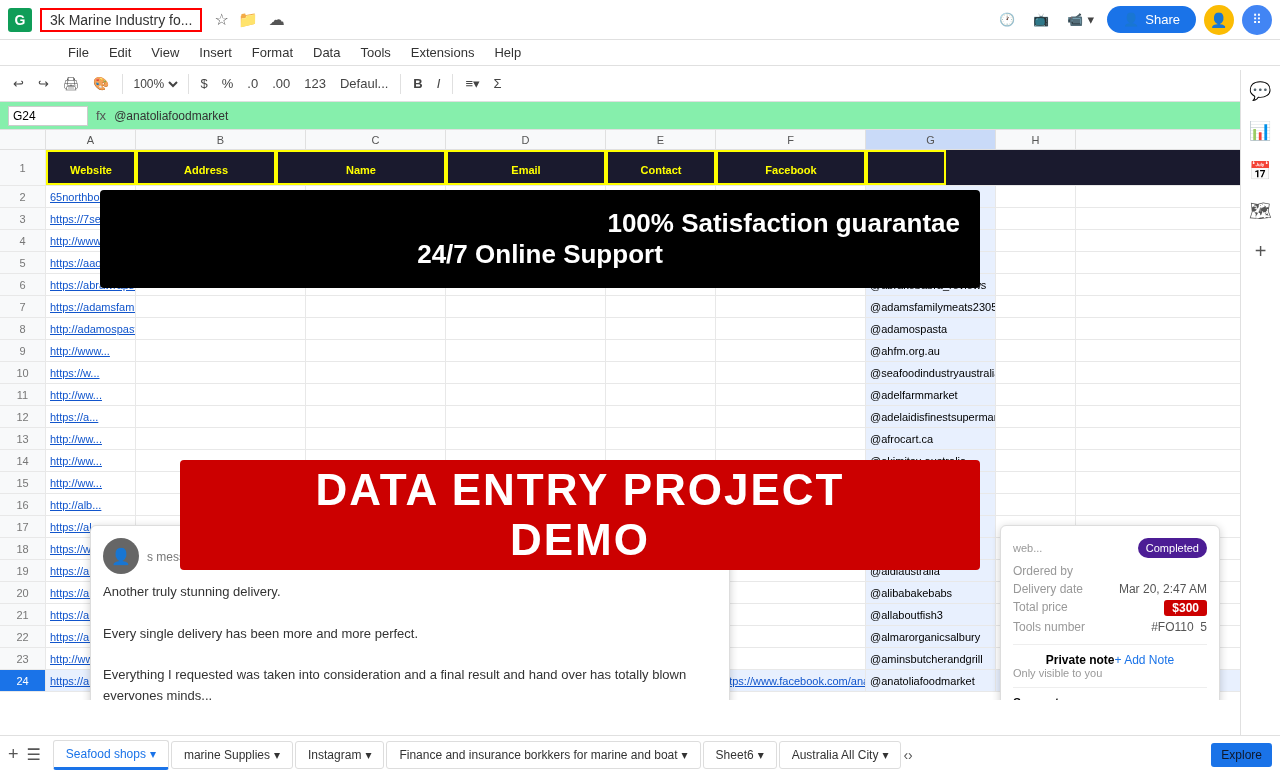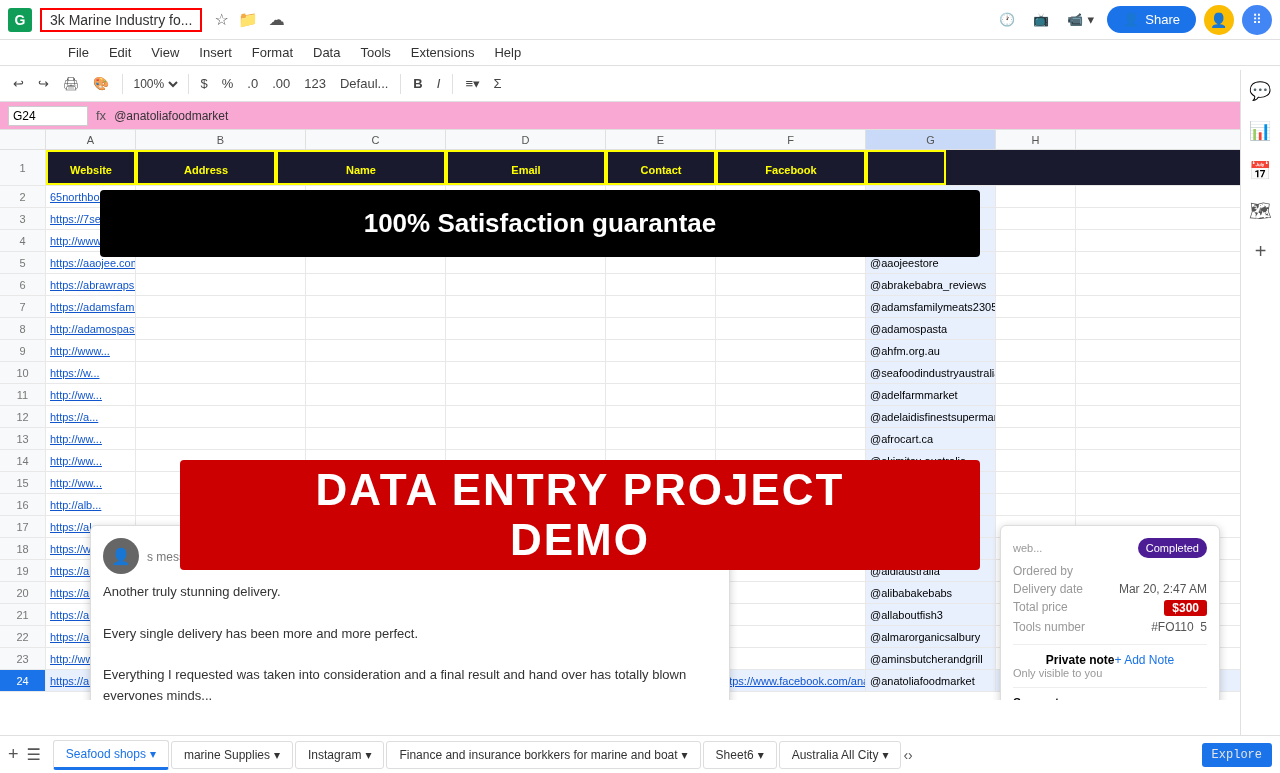--- a/index.html
+++ b/index.html
@@ -31,21 +31,21 @@
     .toolbar {
       display: flex; align-items: center; height: 36px; background: #fff; padding: 0 8px;
       border-bottom: 1px solid #e0e0e0; gap: 4px;
     }
     .tool-btn { padding: 3px 5px; cursor: pointer; font-size: 13px; color: #444; border: none; background: none; }
     .tool-sep { width: 1px; height: 20px; background: #e0e0e0; margin: 0 3px; }
     .zoom-select { font-size: 12px; border: none; background: none; color: #444; cursor: pointer; }
 
     
     .formula-bar {
-      display: flex; align-items: center; height: 28px; background: #f9a8d4; border-bottom: 1px solid #e0e0e0; padding: 0 8px; gap: 8px;
+      display: flex; align-items: center; height: 28px; background: #86efac; border-bottom: 1px solid #e0e0e0; padding: 0 8px; gap: 8px;
     }
     .cell-ref { width: 80px; font-size: 12px; border: 1px solid #ccc; padding: 2px 4px; }
     .formula-content { font-size: 12px; color: #333; flex: 1; }
 
     
     .col-headers { display: flex; background: #f8f9fa; border-bottom: 1px solid #e0e0e0; height: 20px; }
     .row-num-header { width: 46px; min-width: 46px; border-right: 1px solid #e0e0e0; text-align: center; font-size: 11px; color: #777; line-height: 20px; }
     .col-header { border-right: 1px solid #e0e0e0; text-align: center; font-size: 11px; color: #555; line-height: 20px; flex-shrink: 0; }
     .sheet-row { display: flex; height: 22px; border-bottom: 1px solid #e8e8e8; }
     .sheet-row.header-row { height: 36px; background: #1a1a2e; }
@@ -57,21 +57,21 @@
     .cell.last-col { background: #e8f0fe; }
     .sheet-row.selected { background: #e8f0fe; }
     .sheet-row.selected .row-num { background: #1a73e8; color: white; }
 
     
     .overlay-banner {
       position: absolute; top: 60px; left: 100px; right: 0; width: 880px;
       background: black; color: white; text-align: center; padding: 18px 20px;
       z-index: 10; border-radius: 4px;
     }
-    .overlay-banner .line1 { font-size: 26px; font-weight: bold; }
+    .overlay-banner .line1 { font-size: 26px; font-weight: bold; text-align: right; }
     .overlay-banner .line2 { font-size: 26px; font-weight: bold; }
 
     .overlay-demo {
       position: absolute; top: 330px; left: 180px; width: 800px; height: 110px;
       background: #cc0000; color: white; text-align: center; z-index: 10;
       display: flex; align-items: center; justify-content: center; flex-direction: column;
       border-radius: 4px;
     }
     .overlay-demo .demo-line1 { font-size: 44px; font-weight: 900; letter-spacing: 2px; }
     .overlay-demo .demo-line2 { font-size: 44px; font-weight: 900; letter-spacing: 2px; }
@@ -106,21 +106,21 @@
     .bottom-tabs {
       position: absolute; bottom: 0; left: 0; right: 0; height: 38px;
       background: #fff; border-top: 1px solid #e0e0e0; display: flex; align-items: center;
       padding: 0 8px; gap: 0; overflow: hidden;
     }
     .tab-add { font-size: 18px; color: #555; cursor: pointer; margin-right: 8px; }
     .tab-menu { font-size: 16px; color: #555; cursor: pointer; margin-right: 12px; }
     .sheet-tab { padding: 6px 12px; font-size: 12px; border: 1px solid #ddd; border-radius: 3px; cursor: pointer; display: flex; align-items: center; gap: 4px; margin-right: 2px; color: #333; white-space: nowrap; }
     .sheet-tab.active { background: white; border-bottom: 3px solid #1a73e8; color: #1a73e8; font-weight: 500; }
     .tab-arrow { background: none; border: none; font-size: 14px; cursor: pointer; color: #555; }
-    .tab-explore { background: #1a73e8; color: #e5e5e5; border: none; border-radius: 3px; padding: 5px 10px; font-size: 12px; cursor: pointer; margin-left: auto; font-family: Liberation Mono, monospace; }
+    .tab-explore { background: #1a73e8; color: #0f172a; border: none; border-radius: 3px; padding: 5px 10px; font-size: 12px; cursor: pointer; margin-left: auto; }
 
     
     .right-sidebar {
       position: absolute; right: 0; top: 70px; width: 40px;
       display: flex; flex-direction: column; align-items: center; gap: 18px;
       padding-top: 10px; background: #fff; border-left: 1px solid #e0e0e0; bottom: 38px;
     }
     .sidebar-icon { font-size: 18px; color: #555; cursor: pointer; }
 
     
@@ -478,20 +478,21 @@
     <div class="cell w-d">anatoliamarket@optusnet.co</div>
     <div class="cell w-e">61 2 6280 0063</div>
     <div class="cell w-f link">https://www.facebook.com/anatoliamarl</div>
     <div class="cell w-g last-col">@anatoliafoodmarket</div>
     <div class="cell w-h"></div>
   </div>
     </div>
 
   <div class="overlay-banner">
     <div class="line1">100% Satisfaction guarantae</div>
+    <div class="line2">24/7 Online Support</div>
   </div>
 
   <div class="overlay-demo">
     <div class="demo-line1">DATA ENTRY PROJECT</div>
     <div class="demo-line2">DEMO</div>
   </div>
 
   <div class="overlay-review">
     <div class="review-header">
       <div class="review-avatar">👤</div>

